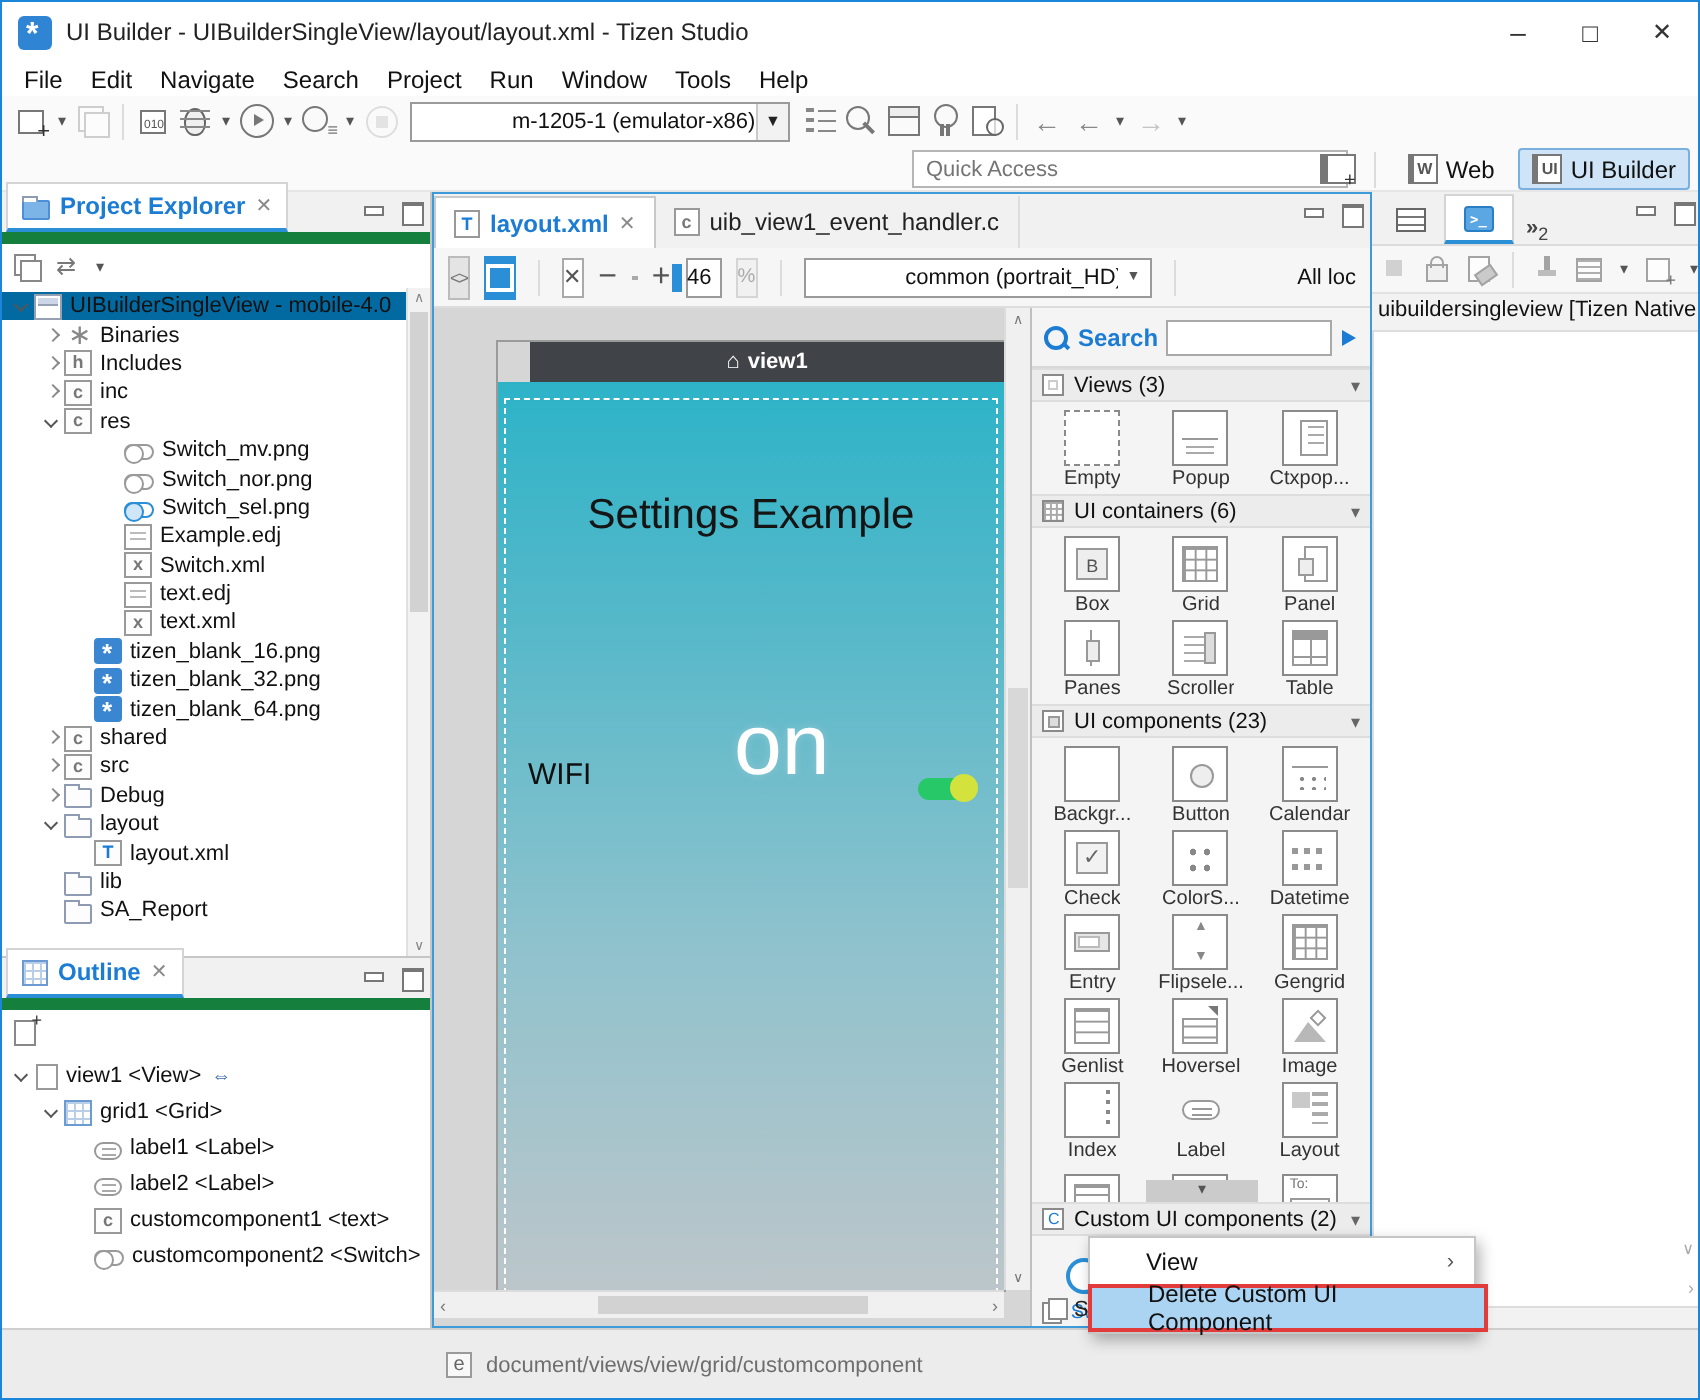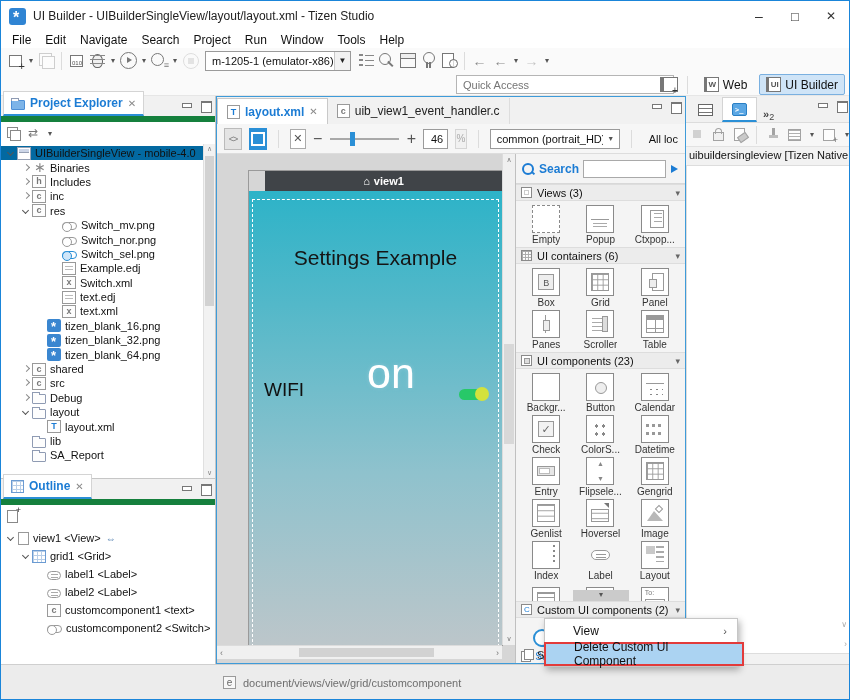--- a/index.html
+++ b/index.html
@@ -49,21 +49,21 @@
   .tb-inspect::after{content:'';width:7px;height:1.5px;background:#777;position:absolute;left:11px;top:13px;transform:rotate(45deg);}
   .tb-embox::before{content:'';width:14px;height:9px;border:1px solid #777;position:absolute;left:3px;top:7px;}
   .tb-embox::after{content:'';width:14px;height:4px;border:1px solid #777;background:#eee;position:absolute;left:3px;top:3px;}
   .tb-cert::before{content:'';width:10px;height:10px;border:1px solid #777;border-radius:50%;position:absolute;left:5px;top:2px;}
   .tb-cert::after{content:'';position:absolute;left:8px;top:12px;border-left:2px solid #777;border-right:2px solid #777;height:6px;width:1px;}
   .tb-docsearch::before{content:'';width:10px;height:13px;border:1px solid #777;background:#fff;position:absolute;left:3px;top:3px;}
   .tb-docsearch::after{content:'';width:7px;height:7px;border:1.5px solid #666;border-radius:50%;background:rgba(255,255,255,.7);position:absolute;left:10px;top:9px;}
   .tb-arrow{font-size:14px;color:#8a8a8a;}
   .tb-arrow.lite{color:#c4c4c4;}
   .combo{height:20px;border:1px solid #9a9a9a;background:#fff;display:inline-flex;align-items:center;font-size:11px;margin:0 4px;}
-  .combo .cv{padding:0 6px;white-space:nowrap;overflow:hidden;}
+  .combo .cv{padding:0 6px;white-space:nowrap;overflow:hidden;margin-left:44px;}
   .combo .ca{width:16px;height:100%;border-left:1px solid #c9c9c9;display:flex;align-items:center;justify-content:center;font-size:8px;color:#222;background:#f2f2f2;}
   .combo .ca::before{content:'▼';}
   .qa-input{position:absolute;left:455px;top:2px;width:218px;height:19px;border:1px solid #b5b5b5;background:#fff;
     font:11px "Liberation Sans",sans-serif;color:#444;padding:0 6px;outline:none;}
   .persp{position:absolute;right:4px;top:0;height:23px;display:flex;align-items:center;gap:5px;}
   .persp-open{width:20px;height:18px;position:relative;}
   .persp-open::before{content:'';position:absolute;left:2px;top:1px;width:13px;height:13px;border:1px solid #777;background:#fff;border-left-width:4px;}
   .persp-open::after{content:'+';position:absolute;right:0px;bottom:-2px;font-size:10px;color:#333;}
   .persp-btn{display:flex;align-items:center;gap:4px;font-size:12px;padding:2px 6px;border-radius:2px;border:1px solid transparent;}
   .persp-btn.active{background:#cfe4f7;border-color:#7ab0e0;}
@@ -162,21 +162,21 @@
   .zoom-box{width:34px;height:20px;border:1px solid #9a9a9a;background:#fff;font-size:11px;display:flex;align-items:center;justify-content:flex-end;padding-right:4px;}
   .pct{width:16px;height:20px;border:1px solid #d5d5d5;background:#f1f1f1;color:#aaa;font-size:10px;display:flex;align-items:center;justify-content:center;}
   .ed-body{flex:1;display:flex;min-height:0;}
   .canvas-area{flex:1;position:relative;background:#d6d6d6;overflow:hidden;}
   .phone{position:absolute;left:32px;top:17px;width:253px;bottom:18px;box-shadow:0 0 0 1px #9a9a9a;}
   .phone-header{height:20px;background:#404448;color:#fff;display:flex;align-items:center;justify-content:center;gap:4px;font-size:11px;font-weight:bold;margin-left:16px;}
   .home-icon::before{content:'⌂';font-size:11px;}
   .phone-body{position:absolute;top:20px;left:0;right:0;bottom:0;background:linear-gradient(180deg,#2db3c8 0%,#53b8c9 25%,#8fc2cd 62%,#bcc6ca 100%);overflow:hidden;}
   .sel-dash{position:absolute;left:3px;right:3px;top:8px;bottom:-2px;border:1px dashed #fff;border-bottom:none;}
   .cv-heading{position:absolute;top:55px;left:0;right:0;text-align:center;font-size:21px;color:#151515;}
-  .cv-wifi{position:absolute;left:15px;top:188px;font-size:19px;color:#101010;}
+  .cv-wifi{position:absolute;left:15px;top:188px;font-size:15px;color:#101010;}
   .cv-on{position:absolute;left:118px;top:158px;font-size:43px;color:#fff;text-shadow:0 0 4px rgba(140,200,215,.9);}
   .toggle{position:absolute;right:16px;top:198px;width:27px;height:11px;background:#27c868;border-radius:6px;}
   .toggle::after{content:'';position:absolute;right:-3px;top:-2px;width:14px;height:14px;border-radius:50%;background:#d3e23c;}
   .cv-vscroll{position:absolute;right:0;top:0;bottom:18px;width:13px;background:#f0f0f0;border-left:1px solid #dcdcdc;}
   .cv-vscroll .up{position:absolute;top:2px;width:100%;text-align:center;font-size:7px;color:#777;}
   .cv-vscroll .up::before{content:'∧';}
   .cv-vscroll .dn{position:absolute;bottom:2px;width:100%;text-align:center;font-size:7px;color:#777;}
   .cv-vscroll .dn::before{content:'∨';}
   .cv-vscroll .th{position:absolute;left:1px;right:1px;top:190px;height:100px;background:#d8d8d8;}
   .cv-hscroll{position:absolute;left:0;right:13px;bottom:4px;height:14px;background:#f0f0f0;border-top:1px solid #dcdcdc;}

